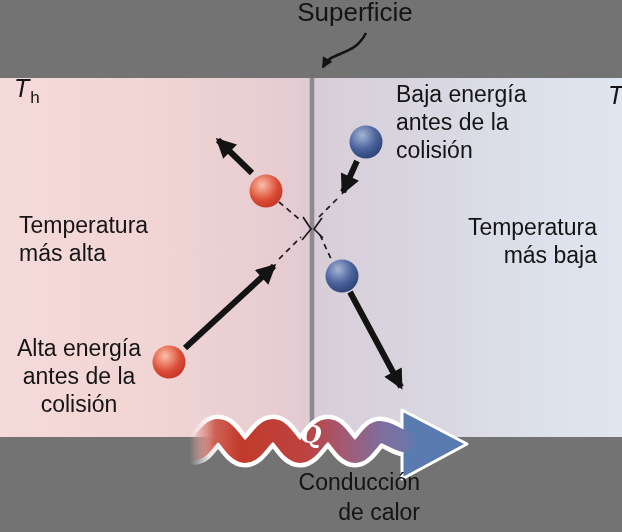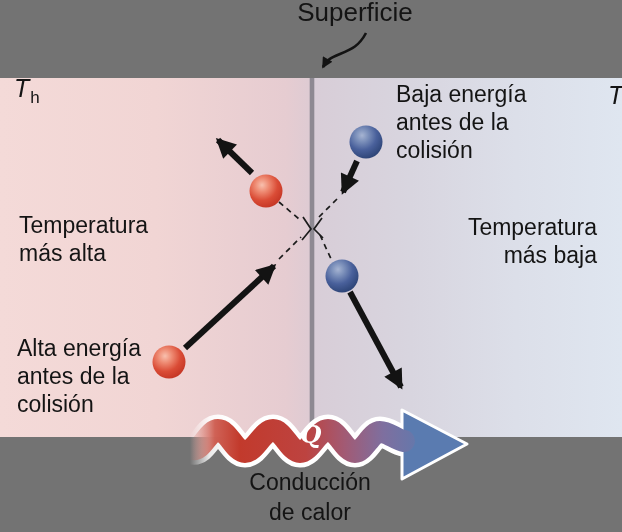--- a/index.html
+++ b/index.html
@@ -12,23 +12,23 @@
     position:absolute;font-size:23px;line-height:28px;
     white-space:pre-line;color:#141414;
   }
   #lbl-superficie{top:-3px;left:285px;width:140px;text-align:center;font-size:26px;line-height:30px;}
   #lbl-th{top:74px;left:14px;font-size:25px;}
   #lbl-tc{top:81px;left:608px;font-size:25px;}
   .tsym{font-style:italic;font-family:"Liberation Sans",sans-serif;}
   .tsub{font-style:normal;font-size:17px;position:relative;top:6px;left:1px;}
   #lbl-temp-alta{top:211px;left:19px;}
   #lbl-temp-baja{top:213px;right:25px;text-align:right;}
-  #lbl-alta-energia{top:334px;left:17px;}
+  #lbl-alta-energia{top:334px;left:17px;text-align:center;}
   #lbl-baja-energia{top:80px;left:396px;}
-  #lbl-conduccion{top:467px;left:200px;width:220px;text-align:center;line-height:30px;}
+  #lbl-conduccion{top:467px;left:200px;width:220px;text-align:right;line-height:30px;}
   #lbl-q{
     top:421px;left:296px;width:30px;text-align:center;
     font-family:"DejaVu Serif",serif;font-style:italic;font-weight:bold;
     font-size:24px;line-height:28px;color:#ffffff;
   }
 </style>
 </head>
 <body>
 
 <div id="stage">

